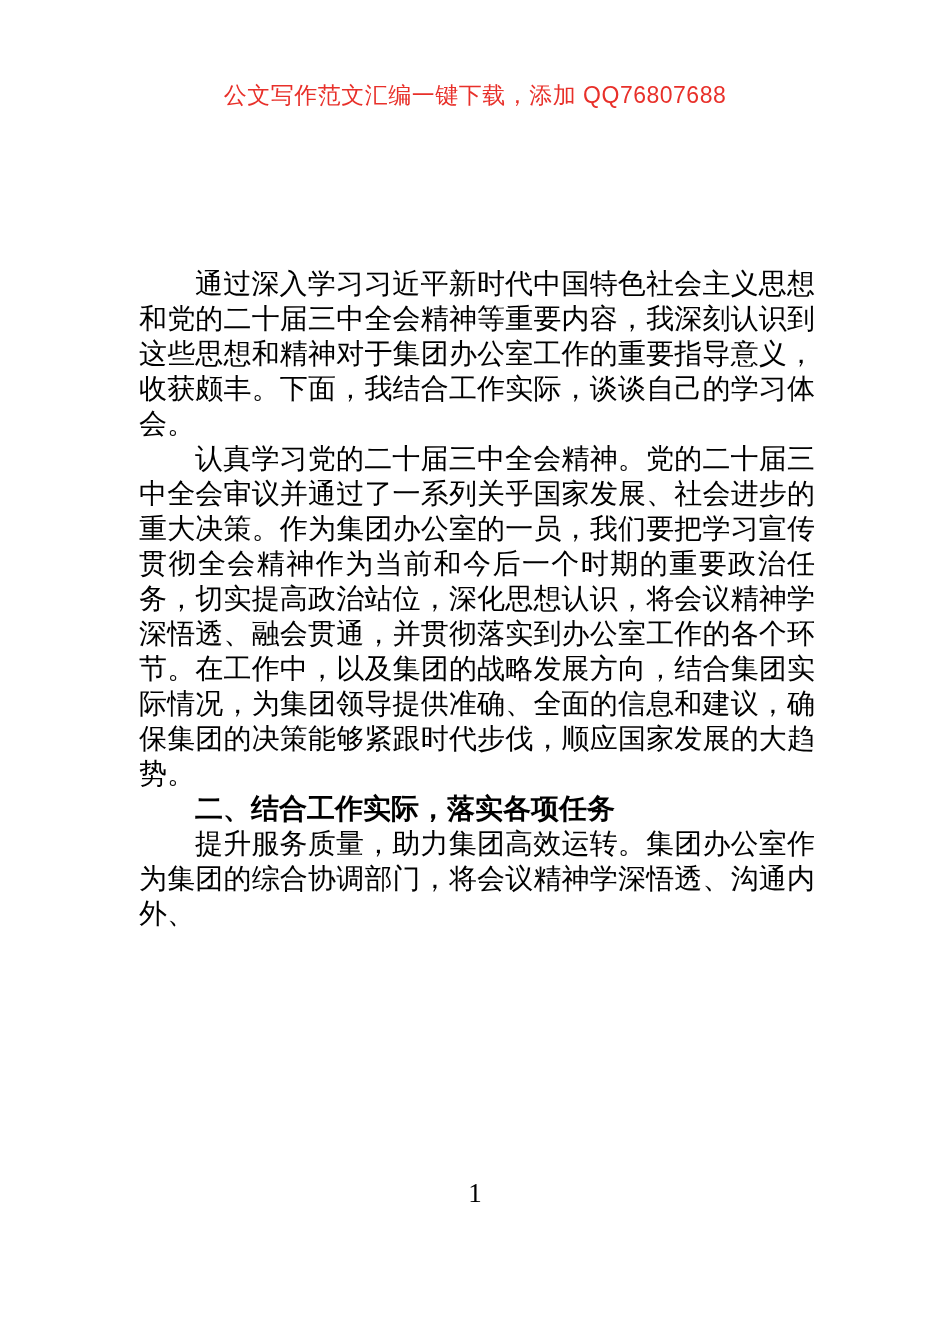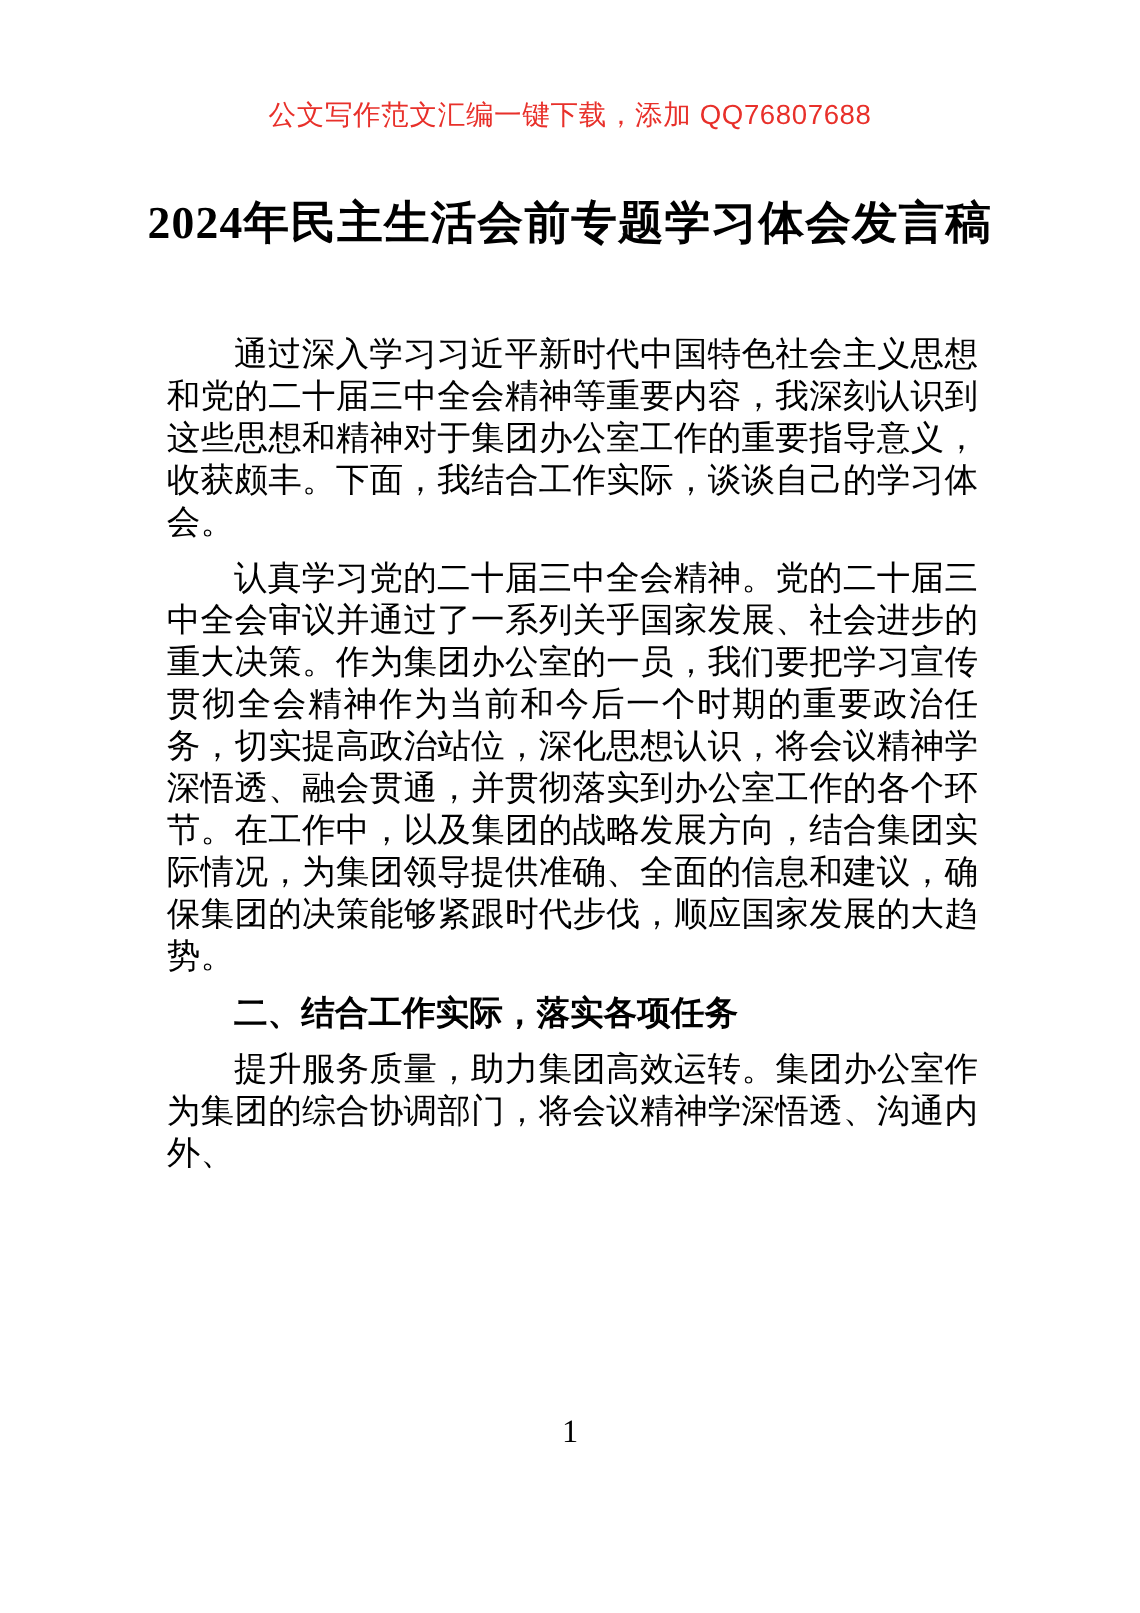--- a/index.html
+++ b/index.html
@@ -42,21 +42,20 @@
     width: 676px;
     font-size: 28px;
     line-height: 35px;
     text-align: justify;
     text-justify: inter-character;
     font-family: "Liberation Serif", sans-serif;
   }
   .para {
     text-indent: 2em;
     word-break: break-all;
-    margin-top: 12px;
   }
   .heading {
     font-weight: bold;
   }
   .pagenum {
     position: absolute;
     top: 1178px;
     left: 0;
     width: 100%;
     text-align: center;
@@ -64,21 +63,20 @@
     font-family: "Liberation Serif", serif;
   }
 </style>
 </head>
 <body>
 
 <div class="page">
 
   <div class="notice" style="color: rgb(232, 48, 42);">公文写作范文汇编一键下载，添加 QQ76807688</div>
 
-  <h1 class="title">2024年民主生活会前专题学习体会发言稿</h1>
 
   <div class="body-text">
     <p class="para">通过深入学习习近平新时代中国特色社会主义思想和党的二十届三中全会精神等重要内容，我深刻认识到这些思想和精神对于集团办公室工作的重要指导意义，收获颇丰。下面，我结合工作实际，谈谈自己的学习体会。</p>
     <p class="para">认真学习党的二十届三中全会精神。党的二十届三中全会审议并通过了一系列关乎国家发展、社会进步的重大决策。作为集团办公室的一员，我们要把学习宣传贯彻全会精神作为当前和今后一个时期的重要政治任务，切实提高政治站位，深化思想认识，将会议精神学深悟透、融会贯通，并贯彻落实到办公室工作的各个环节。在工作中，以及集团的战略发展方向，结合集团实际情况，为集团领导提供准确、全面的信息和建议，确保集团的决策能够紧跟时代步伐，顺应国家发展的大趋势。</p>
     <p class="para heading">二、结合工作实际，落实各项任务</p>
     <p class="para">提升服务质量，助力集团高效运转。集团办公室作为集团的综合协调部门，将会议精神学深悟透、沟通内外、</p>
   </div>
 
   <div class="pagenum">1</div>
 

